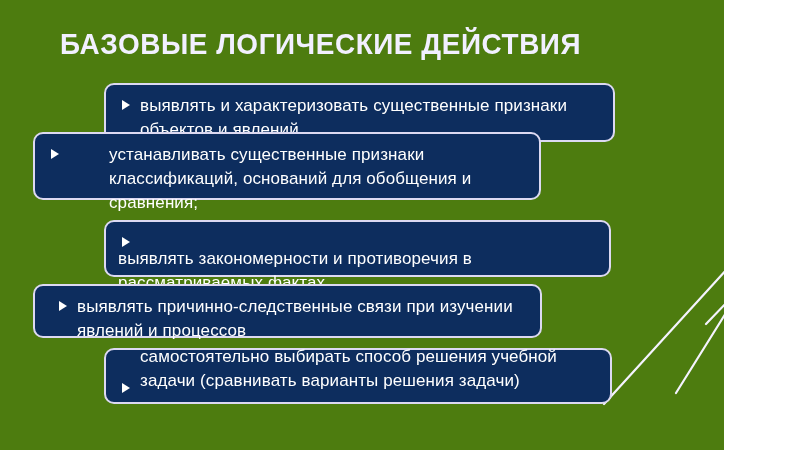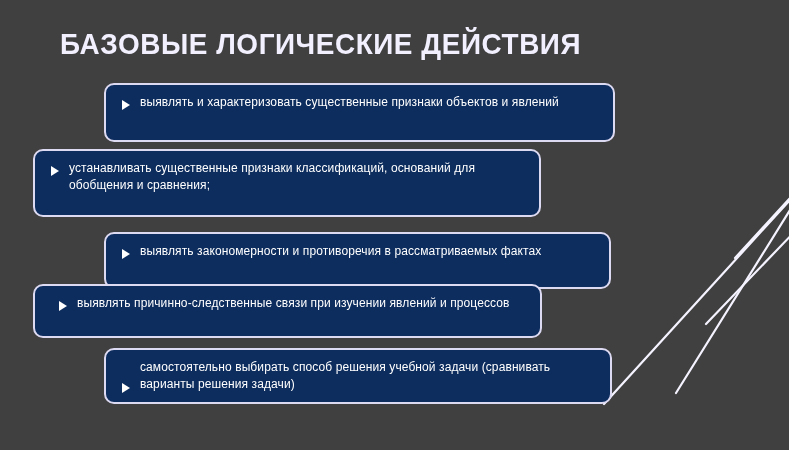--- a/index.html
+++ b/index.html
@@ -9,23 +9,23 @@
   }
   body {
     width: 800px;
     height: 450px;
     overflow: hidden;
     font-family: "Liberation Sans", "DejaVu Sans", sans-serif;
   }
 
   #slide {
     position: relative;
-    width: 789px;
+    width: 724px;
     height: 450px;
-    background: #404040;
+    background: #4d7c0f;
     overflow: hidden;
   }
 
   
   #deco-lines {
     position: absolute;
     left: 0;
     top: 0;
     width: 800px;
     height: 450px;
@@ -68,29 +68,29 @@
     height: 0;
     border-style: solid;
     border-width: 5px 0 5px 8px;
     border-color: transparent transparent transparent #ffffff;
     margin: 6px 10px 0 4px;
   }
 
   .bullet-text {
     flex: 1 1 auto;
     color: #ffffff;
-    font-size: 12px;
+    font-size: 17px;
     line-height: 1.42;
     letter-spacing: 0.1px;
   }
 
   
   #box-1 { left: 104px; top: 83px;  width: 511px; height: 59px; }
-  #box-2 { left: 33px;  top: 149px; width: 508px; height: 68px; }
-  #box-3 { left: 104px; top: 232px; width: 507px; height: 57px; }
+  #box-2 { left: 33px;  top: 132px; width: 508px; height: 68px; gap: 40px; }
+  #box-3 { left: 104px; top: 220px; width: 507px; height: 57px; flex-direction: column; }
   #box-4 { left: 33px;  top: 284px; width: 509px; height: 54px; padding-left: 20px; }
   #box-5 { left: 104px; top: 348px; width: 508px; height: 56px; align-items: flex-end; }
 </style>
 </head>
 <body>
 
 <div id="slide">
 
   <svg id="deco-lines" viewBox="0 0 800 450" width="800" height="450" aria-hidden="true">
     <line x1="604" y1="404" x2="800" y2="189" stroke="#f5f3ff" stroke-width="2.2" stroke-linecap="round"></line>

